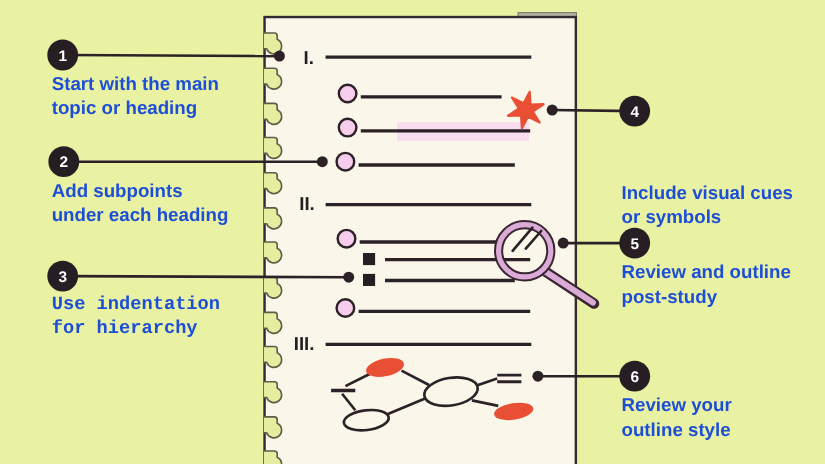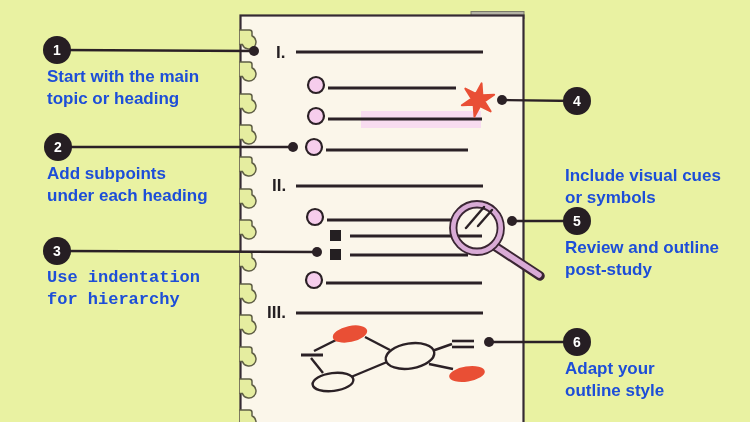--- a/index.html
+++ b/index.html
@@ -174,17 +174,17 @@
   </div>
 
   <div class="callout">
     <div class="callout-num" style="left:563px;top:207px;">5</div>
     <div class="callout-label" style="left:565px;top:237px;">Review and outline
 post-study</div>
   </div>
 
   <div class="callout">
     <div class="callout-num" style="left:563px;top:328px;">6</div>
-    <div class="callout-label" style="left:565px;top:358px;">Adapt your
+    <div class="callout-label" style="left:565px;top:358px;">Review your
 outline style</div>
   </div>
 
 </div>
 
 </body></html>

